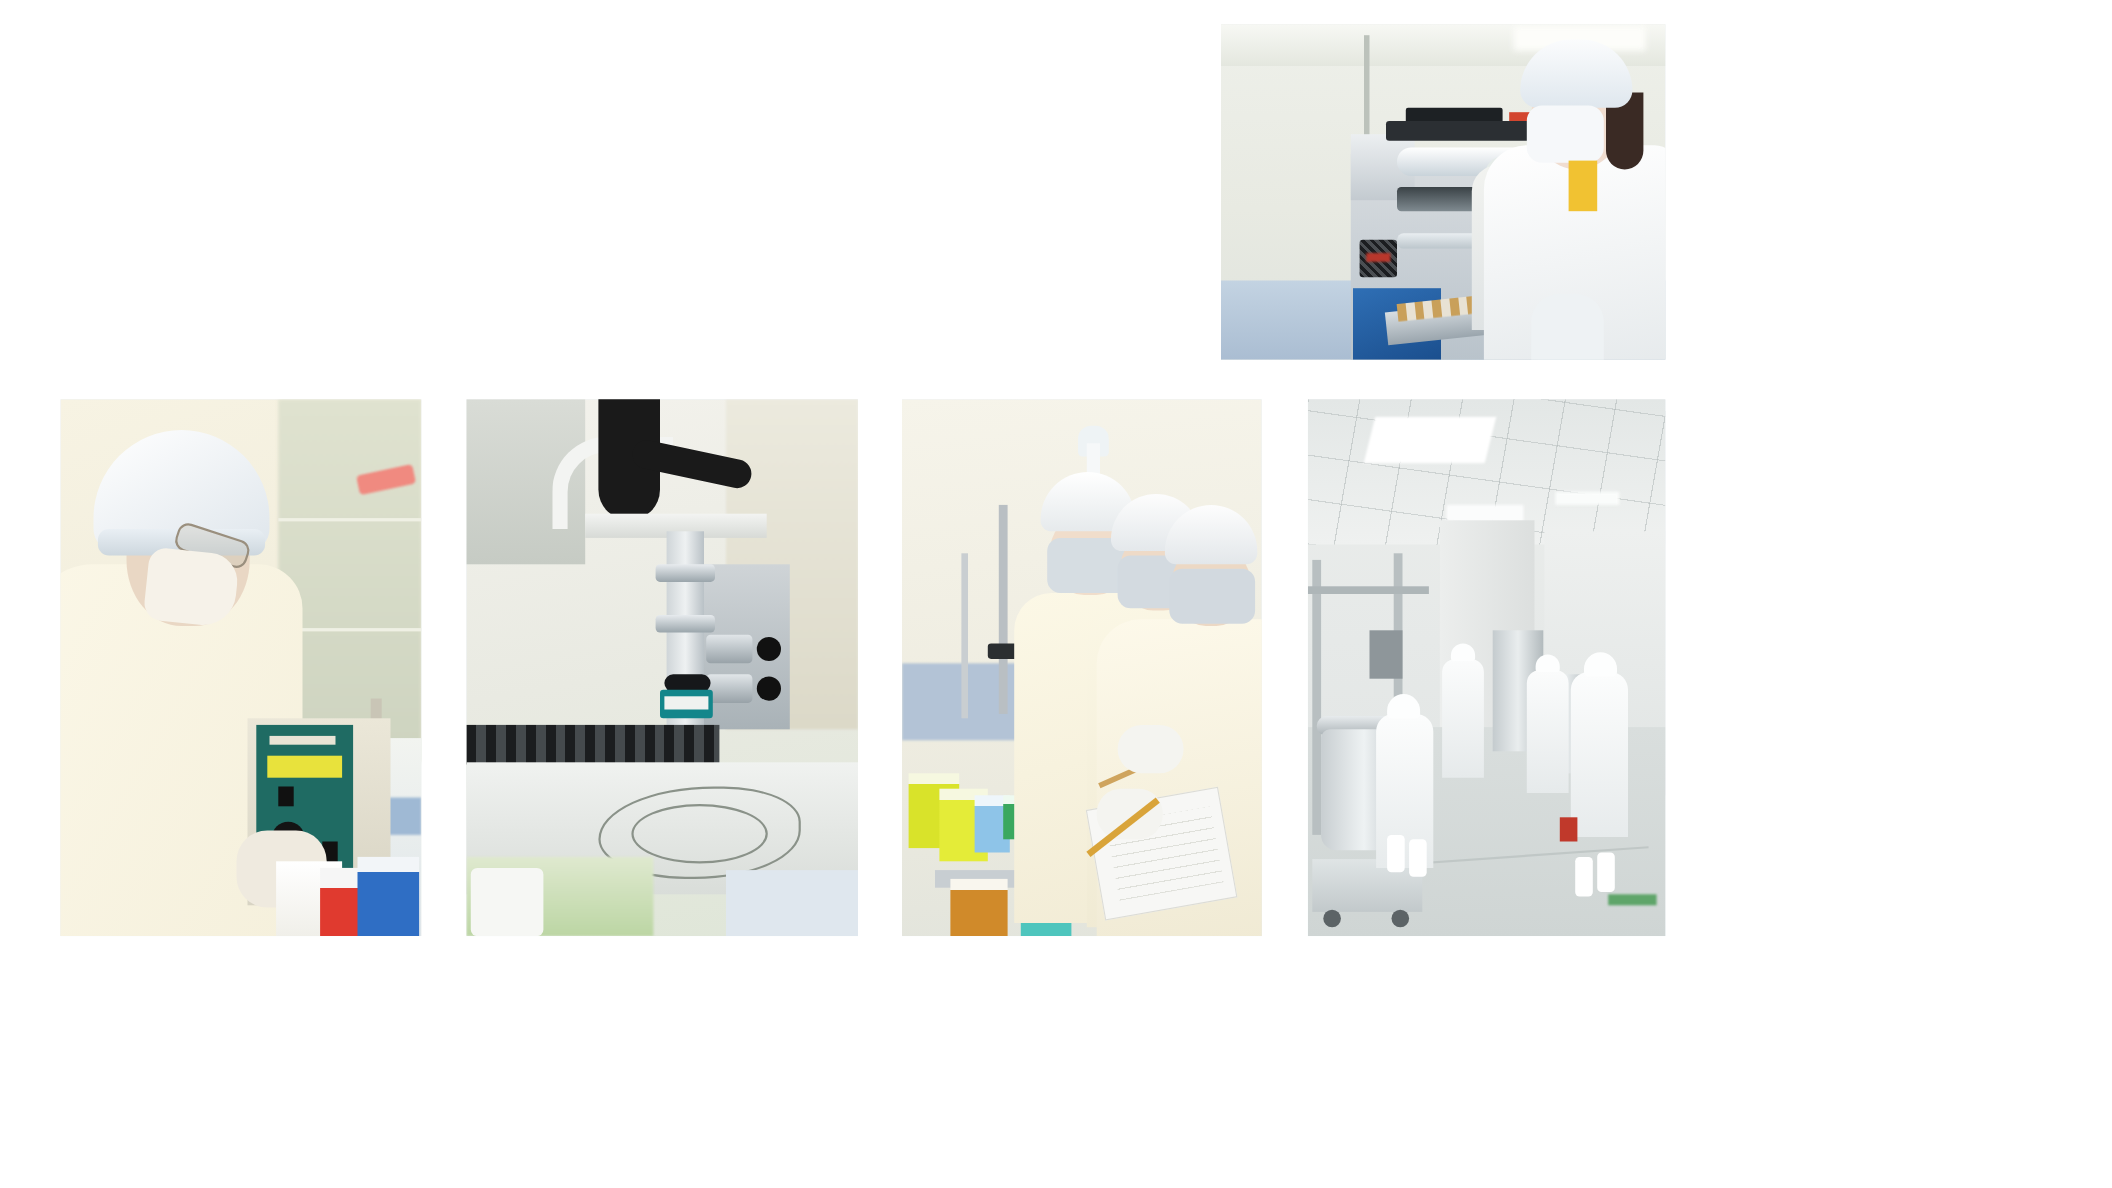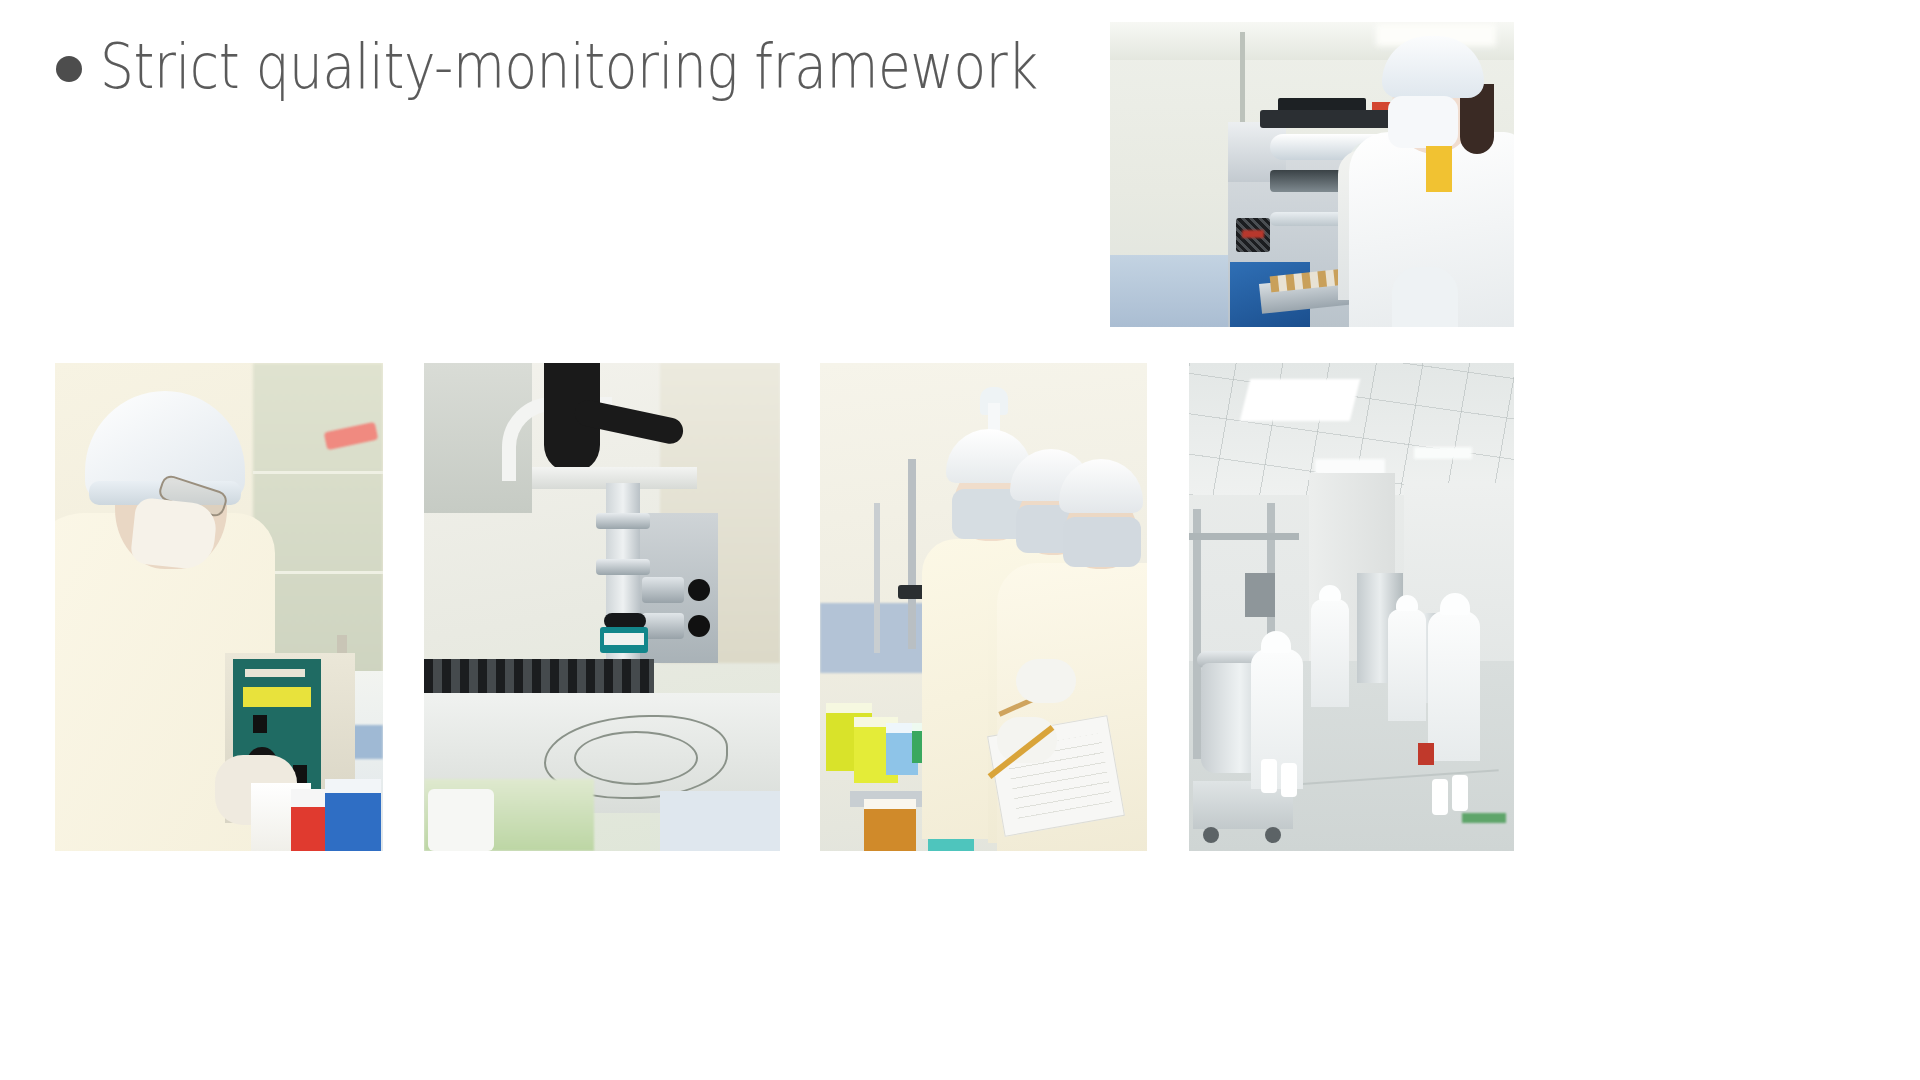--- a/index.html
+++ b/index.html
@@ -205,24 +205,20 @@
   #photo-production-hall .redbin{right:80px;bottom:86px;width:16px;height:22px;background:#c0392b;filter:blur(.6px);}
 </style>
 </head>
 <body>
 
 <div class="bullets">
 
 
 
 
-  <div class="bullet-row">
-    <span class="bullet-dot"></span>
-    <span class="bullet-text">Strict quality-monitoring framework</span>
-  </div>
 
 </div>
 
 <div class="photo" id="photo-top-right">
   <div class="layer bg"></div>
   <div class="layer ceiling"></div>
   <div class="layer ceilinglight"></div>
   <div class="layer wall-band"></div>
   <div class="layer post"></div>
   <div class="layer mach-body"></div>

